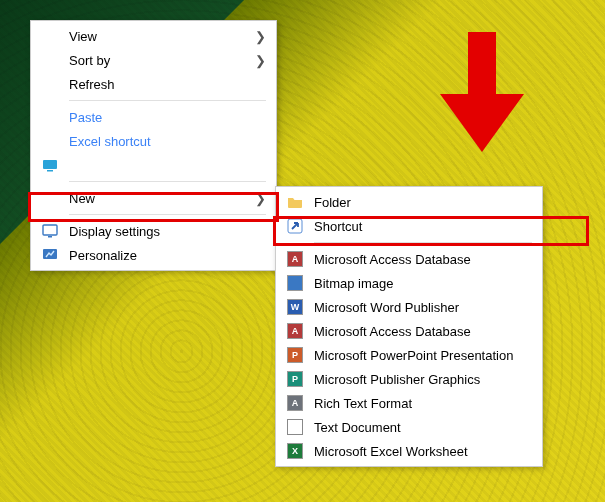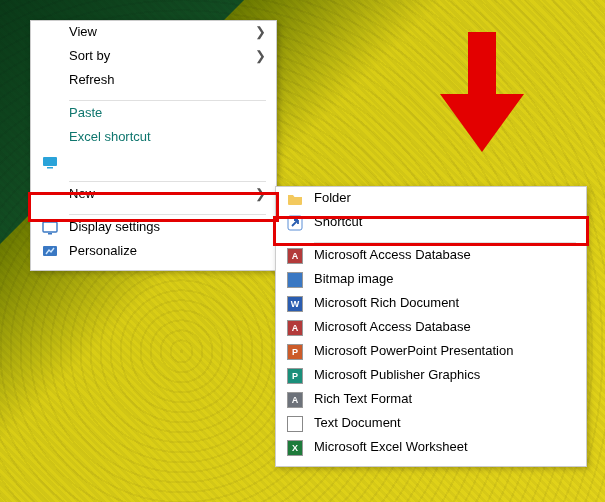--- a/index.html
+++ b/index.html
@@ -26,32 +26,32 @@
   }
 
   .context-menu {
     position: absolute;
     background: #fff;
     border: 1px solid #ccc;
     box-shadow: 2px 2px 6px rgba(0,0,0,0.25);
     padding: 3px 2px;
   }
   #main-menu { left: 30px; top: 20px; width: 247px; }
-  #sub-menu  { left: 275px; top: 186px; width: 312px; }
+  #sub-menu  { left: 275px; top: 186px; width: 268px; }
 
   .mi {
     display: flex;
-    align-items: flex-start;
+    align-items: center;
     height: 24px;
     padding: 0 8px 0 6px;
     color: #000;
     white-space: nowrap;
     position: relative;
   }
-  .mi.disabled { color: #0f766e; }
+  .mi.disabled { color: #3b82f6; }
   .mi .icon-slot {
     width: 22px; height: 18px;
     display: flex; align-items: center; justify-content: center;
     margin-right: 8px;
     flex: 0 0 22px;
   }
   .mi .label { flex: 1 1 auto; }
   .mi .arrow {
     width: 12px; text-align: right;
     color: #555;
@@ -209,21 +209,21 @@
     <span class="icon-slot">
         <span class="fticon ft-bmp">&nbsp;</span>
       </span>
     <span class="label">Bitmap image</span>
   </div>
 
   <div class="mi">
     <span class="icon-slot">
         <span class="fticon ft-word">W</span>
       </span>
-    <span class="label">Microsoft Rich Document</span>
+    <span class="label">Microsoft Word Publisher</span>
   </div>
 
   <div class="mi">
     <span class="icon-slot">
         <span class="fticon ft-access">A</span>
       </span>
     <span class="label">Microsoft Access Database</span>
   </div>
 
   <div class="mi">

